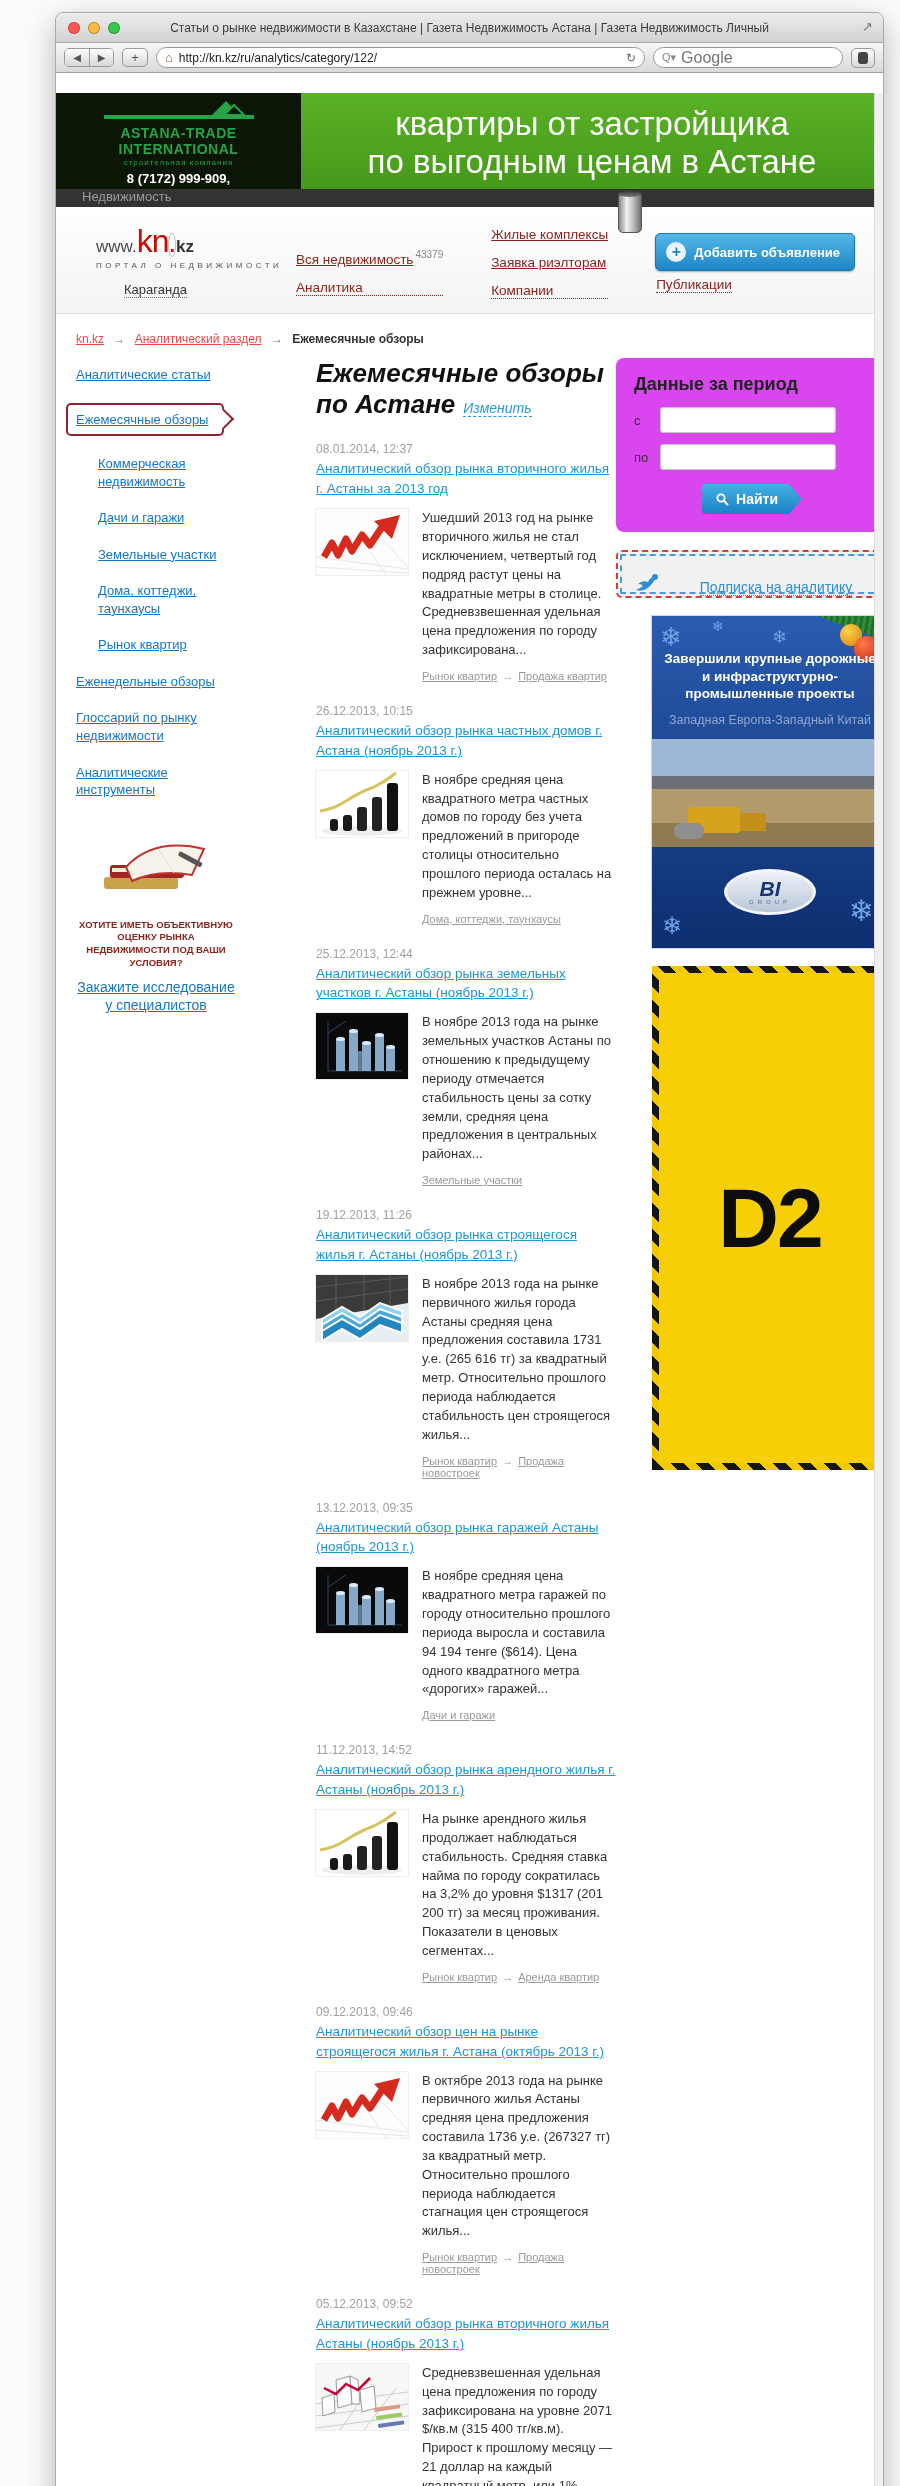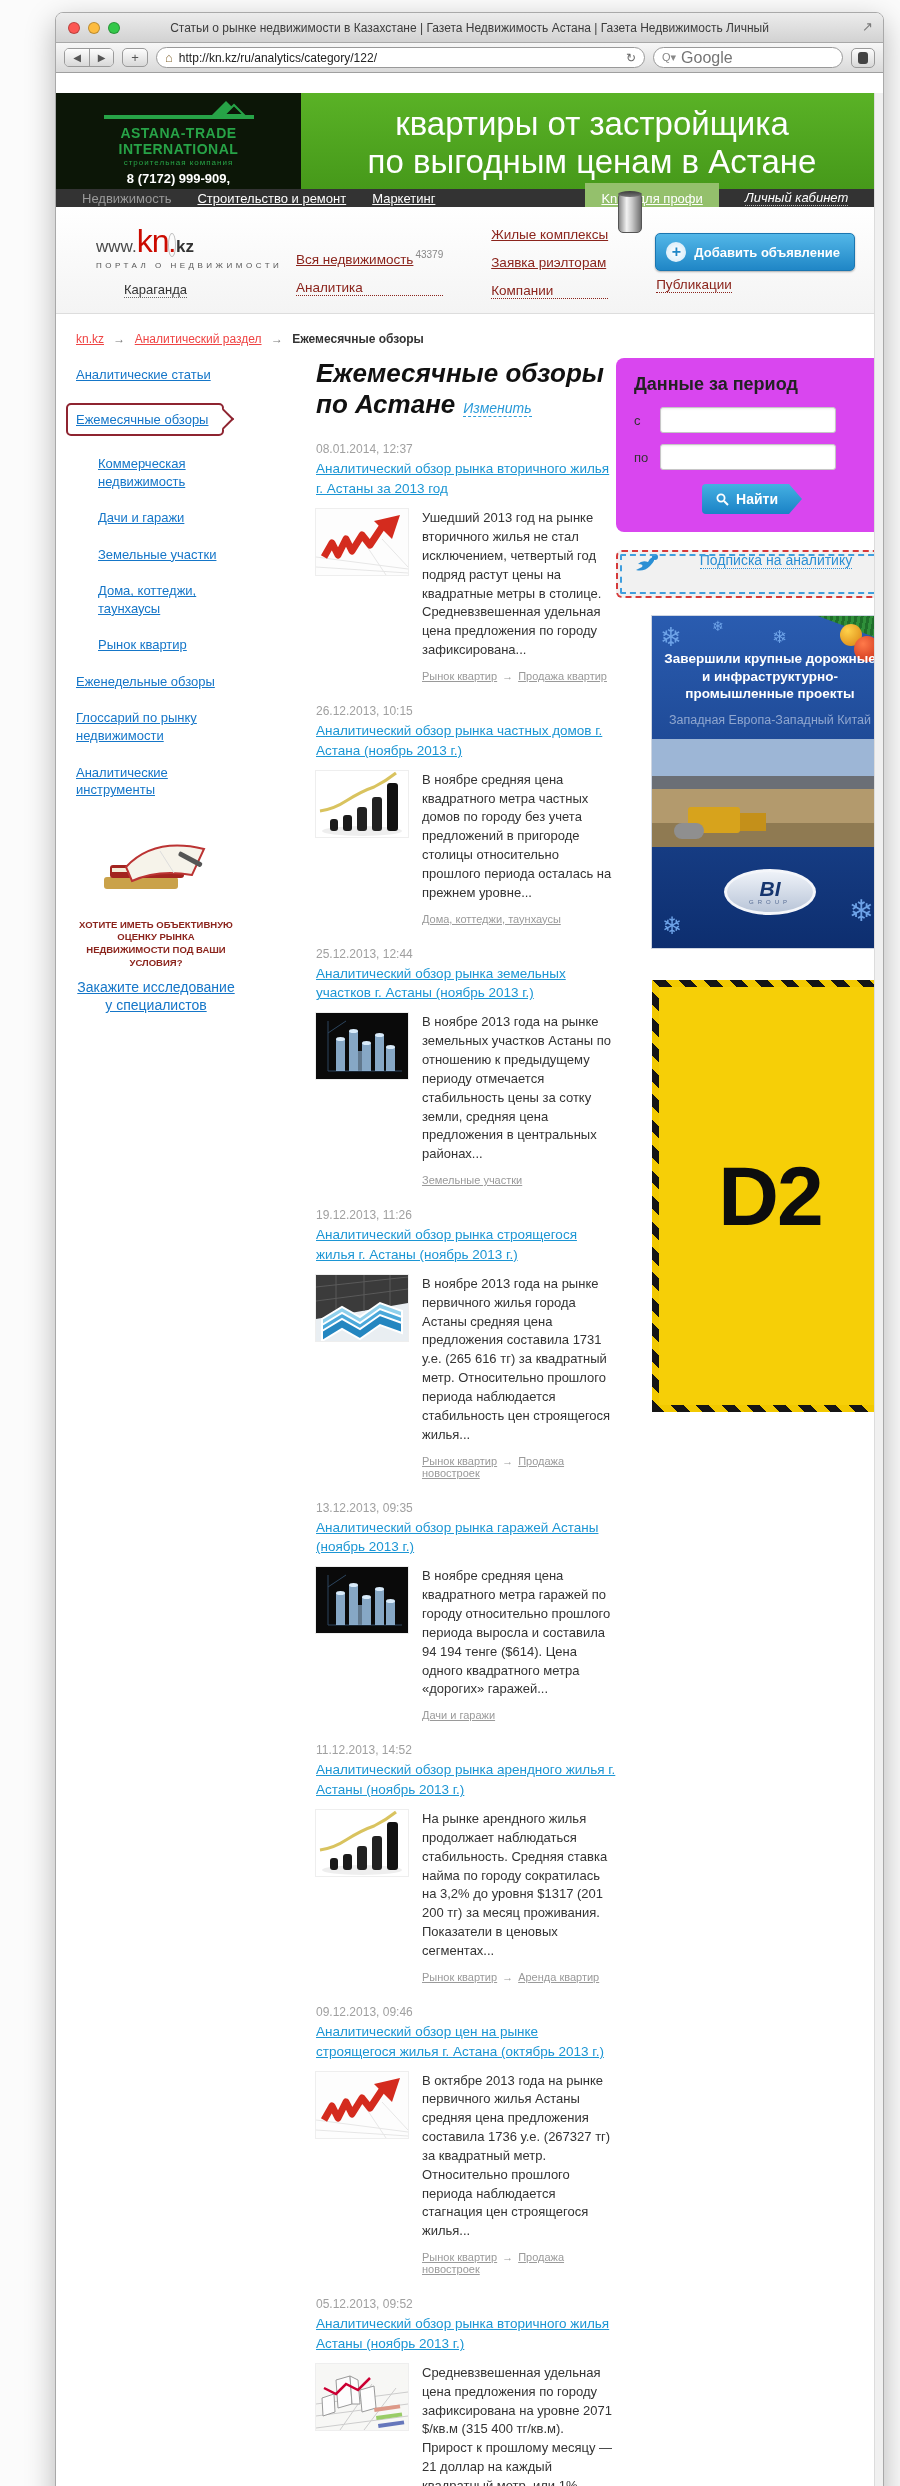--- a/index.html
+++ b/index.html
@@ -42,21 +42,21 @@
   
   .adbanner { height:96px; background:linear-gradient(#5ab226,#46991a); display:flex;margin-top:20px; }
   .adlogo { width:245px; background:#0c1607; color:#2aa94e; padding:8px 10px 6px; text-align:center; }
   .adlogo svg { display:block; margin:0 auto 2px; }
   .adlogo .co { font-size:14px; font-weight:bold; letter-spacing:.5px; color:#27a347; }
   .adlogo .sub { font-size:8px; color:#27a347; letter-spacing:1px; margin:1px 0 4px; }
   .adlogo .ph { font-size:13px; font-weight:bold; color:#fff; line-height:1.25; }
   .adtext { flex:1; color:#fff; text-align:center; font-size:33px; line-height:1.15; padding-top:12px; }
 
   
-  .topnav { height:18px; background:#333; display:flex; align-items:center; font-size:13px; position:relative; }
+  .topnav { height:18px; background:#333; display:flex; align-items:flex-start; font-size:13px; position:relative;flex-direction:column; }
   .topnav a, .topnav span.plain { margin-left:26px; white-space:nowrap; }
   .tn-muted { color:#9a9a9a; }
   .tn-link { color:#fff; text-decoration:underline; }
   .tn-profi { margin-left:150px; background:#94c06c; height:30px; display:flex; align-items:center; padding:0 16px; }
   .tn-profi a { color:#fff; text-decoration:underline; margin:0; font-size:13px; }
   .bucket { position:absolute; left:562px; top:4px; width:24px; height:40px; border-radius:4px 4px 5px 5px;
             background:linear-gradient(90deg,#8a8a8a,#f2f2f2 35%,#c7c7c7 60%,#6f6f6f); border:1px solid #555; z-index:5; }
   .bucket:before { content:""; position:absolute; left:-1px; right:-1px; top:-3px; height:6px; border-radius:50%;
                    background:linear-gradient(#3c3c3c,#777); }
   .tn-right { margin-left:auto; margin-right:55px; display:flex; gap:26px; }
@@ -129,41 +129,41 @@
   .periodbox { background:#d946ef; border-radius:8px; padding:16px 18px 18px; }
   .periodbox h3 { font-size:18px; color:#222; margin-bottom:12px; }
   .p-row { display:flex; align-items:center; margin-bottom:11px; }
   .p-row label { width:26px; font-size:13px; color:#333; }
   .p-row input { width:176px; height:26px; border:1px solid #c6c6c6; border-radius:3px; box-shadow:inset 0 1px 2px rgba(0,0,0,.08); }
   .findwrap { text-align:center; margin-top:14px; }
   .findbtn { display:inline-flex; align-items:center; gap:7px; background:linear-gradient(#45b0e2,#1a82c6);
              color:#fff; font-size:14px; font-weight:bold; padding:7px 24px 7px 14px; border:none; border-radius:4px 0 0 4px;
              clip-path:polygon(0 0, calc(100% - 13px) 0, 100% 50%, calc(100% - 13px) 100%, 0 100%); }
   .subscribe { margin:18px 0; background:#f1f1f1; border:2px dashed #d63a3a; outline:2px dashed #3f9ede; outline-offset:-6px;
-               border-radius:6px; height:48px; display:flex; align-items:flex-start; padding:0 16px; gap:18px; }
+               border-radius:6px; height:48px; display:flex; align-items:flex-end; padding:0 16px; gap:18px; }
   .subscribe a { font-size:14px; color:#2a8fd4; border-bottom:1px dotted #2a8fd4; margin:0 auto; }
   .banner1 { width:236px; margin-left:auto; height:332px; background:linear-gradient(#2a5cb0,#0d2e6f); position:relative;
              overflow:hidden; box-shadow:0 0 0 1px #cfd6e2; }
   .banner1 .flake { position:absolute; color:#6ea3e8; }
   .banner1 .orn1 { position:absolute; right:26px; top:8px; width:22px; height:22px; border-radius:50%; background:radial-gradient(circle at 35% 30%,#ffd24a,#d87f10); }
   .banner1 .orn2 { position:absolute; right:8px; top:20px; width:26px; height:26px; border-radius:50%; background:radial-gradient(circle at 35% 30%,#ff7a4a,#c22410); }
   .banner1 .branch { position:absolute; right:0; top:0; width:70px; height:26px;
                      background:repeating-linear-gradient(100deg,#1f6e2a 0 3px,#2f8f3a 3px 6px); clip-path:polygon(0 0,100% 0,100% 100%,40% 40%); }
   .b1-t1 { position:relative; color:#fff; font-weight:bold; font-size:13.5px; text-align:center; margin:34px 12px 0; line-height:1.3; }
   .b1-t2 { position:relative; color:#8fa6cf; font-size:12.5px; text-align:center; margin:10px 8px 0; }
   .b1-photo { position:relative; height:108px; margin-top:12px;
               background:linear-gradient(#9db6d6 0 34%, #6b6f76 34% 46%, #b39a6d 46% 78%, #8f7a52 78% 100%); }
   .b1-photo .mach { position:absolute; left:36px; bottom:14px; width:52px; height:26px; background:#d7a31c; border-radius:3px; box-shadow:30px 2px 0 -4px #c4901a; }
   .b1-photo .mach:before { content:""; position:absolute; left:-14px; bottom:-6px; width:30px; height:16px; border-radius:8px; background:#8f8f8f; }
   .b1-logo { position:relative; width:92px; height:46px; margin:22px auto 0; border-radius:50%;
              background:linear-gradient(#eef2f8,#b9c5d8); border:3px solid #f4f6fa; display:flex; flex-direction:column;
              align-items:center; justify-content:center; }
   .b1-logo .bi { color:#16356e; font-size:21px; font-weight:bold; font-style:italic; line-height:1; }
   .b1-logo .gr { color:#5a6f96; font-size:6px; letter-spacing:4px; }
-  .banner2 { width:236px; margin:32px 0 0 auto; height:432px; background:repeating-linear-gradient(45deg,#151515 0 9px,#f2c900 9px 18px); padding:7px; }
+  .banner2 { width:236px; margin:18px 0 0 auto; height:504px; background:repeating-linear-gradient(45deg,#151515 0 9px,#f2c900 9px 18px); padding:7px; }
   .banner2 .inner { width:100%; height:100%; background:#f6cf07; display:flex; align-items:center; justify-content:center; }
   .banner2 .d2 { font-size:84px; font-weight:bold; color:#0d0d0d; letter-spacing:-2px; }
 </style>
 </head>
 <body>
 
 <div class="window">
   <div class="titlebar">
     <div class="dots">
       <span class="dot r"></span>

